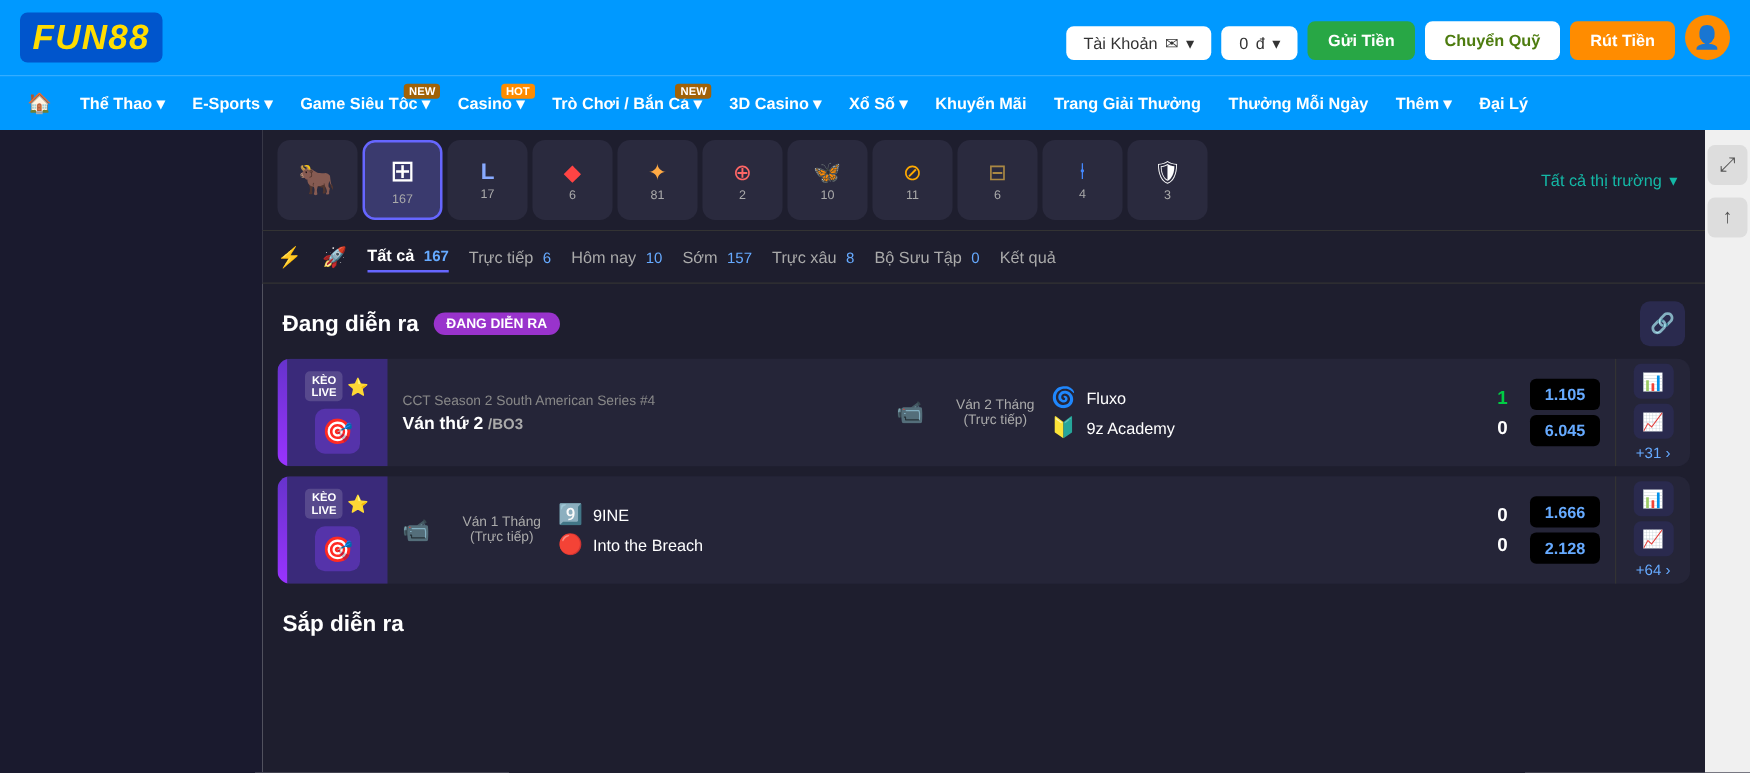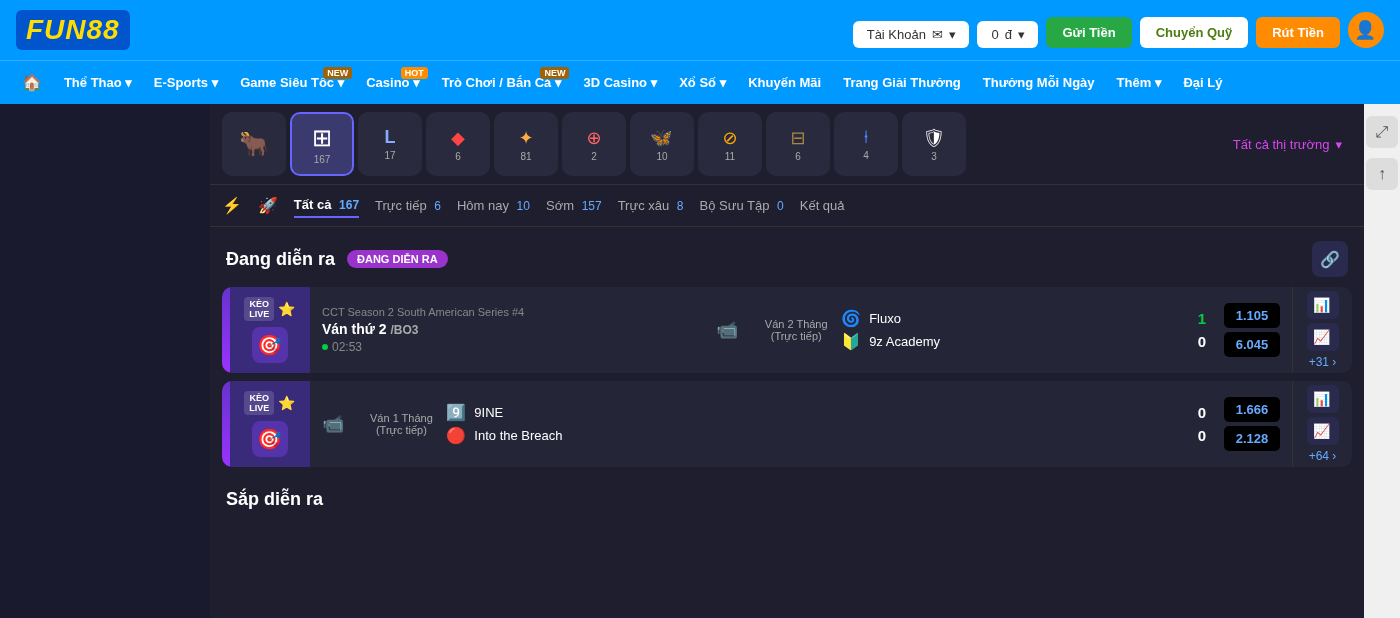--- a/index.html
+++ b/index.html
@@ -197,21 +197,21 @@
     .game-icon-count {
       font-size: 10px;
       color: #aaa;
     }
     .game-icon-emoji { font-size: 24px; }
     .market-all-btn {
       margin-left: auto;
       display: flex;
       align-items: center;
       gap: 6px;
-      color: #d946ef;
+      color: #14b8a6;
       font-size: 13px;
       cursor: pointer;
       white-space: nowrap;
       padding: 6px 10px;
     }
 
     
     .filter-tabs {
       display: flex;
       align-items: center;
@@ -653,24 +653,20 @@
           <span class="keo-live-label">KÈO<br>LIVE</span>
           <span class="star-icon">⭐</span>
         </div>
         <div class="game-avatar">🎯</div>
       </div>
       <div class="match-meta">
         <div class="match-series">CCT Season 2 South American Series #4</div>
         <div class="match-round">
           Ván thứ 2 <span class="match-bo">/BO3</span>
         </div>
-        <div class="match-time">
-          <span class="live-dot"></span>
-          <span>02:53</span>
-        </div>
       </div>
       <div class="match-stream-icon">📹</div>
       <div class="match-info-center">Ván 2 Tháng<br>(Trực tiếp)</div>
       <div class="match-teams">
         <div class="team-row">
           <span class="team-icon">🌀</span>
           <span class="team-name">Fluxo</span>
           <span class="team-score winning">1</span>
         </div>
         <div class="team-row">

